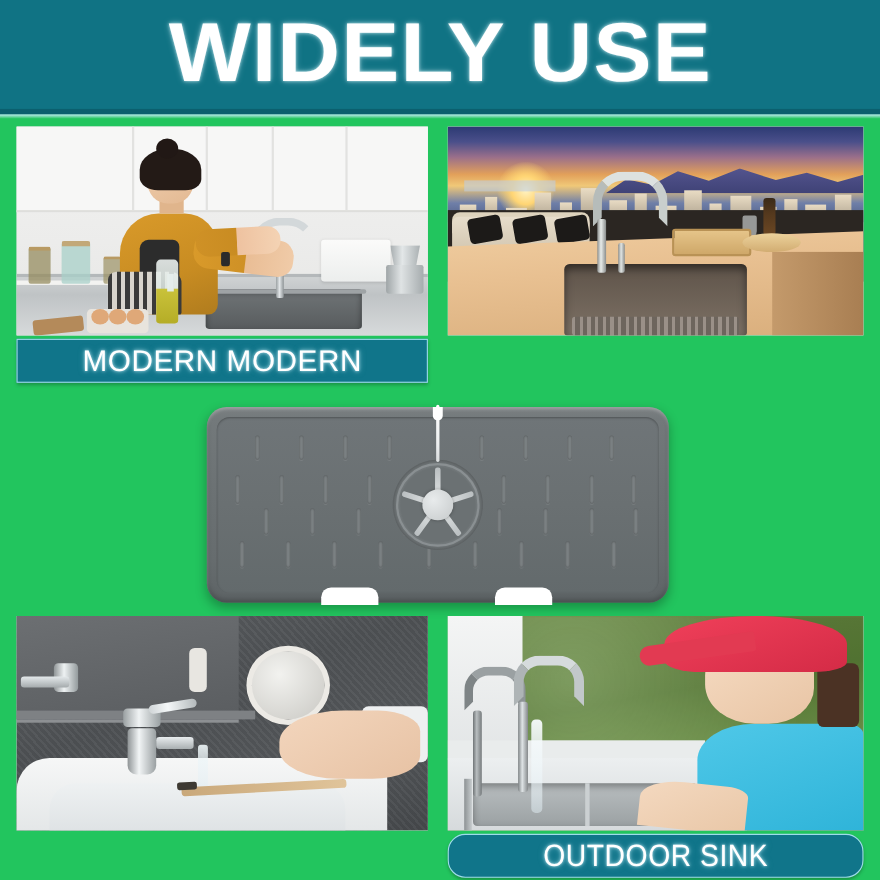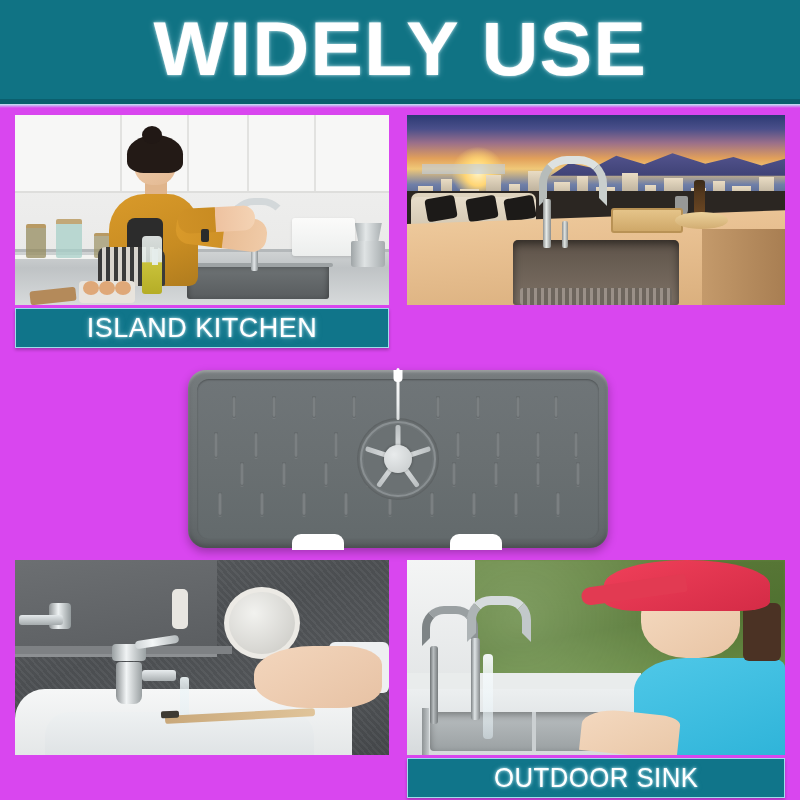--- a/index.html
+++ b/index.html
@@ -3,21 +3,21 @@
 <meta charset="utf-8">
 <style>
   html,body{margin:0;padding:0;}
   body{
     width:800px;height:800px;
     background:#ffffff;
     font-family:"Liberation Sans", sans-serif;
     overflow:hidden;
     position:relative;
   }
-  #page{position:relative;width:800px;height:800px;background:#d946ef;overflow:hidden;}
+  #page{position:relative;width:800px;height:800px;background:#22c55e;overflow:hidden;}
 
   
   .header-band{
     position:absolute;left:0;top:0;width:800px;height:104px;
     background:#107384;
     display:flex;align-items:center;justify-content:center;
   }
   .header-band::after{
     content:"";position:absolute;left:0;bottom:0;width:100%;height:5px;
     background:#0b5f6e;
@@ -60,21 +60,21 @@
     font-family:"Liberation Sans Narrow","Liberation Sans",sans-serif;
     font-weight:400;
     font-size:27px;
     letter-spacing:.5px;
     white-space:nowrap;
     text-shadow:0 0 3px rgba(200,240,250,.9),0 0 6px rgba(170,225,240,.5);
   }
   .c-tl{left:15px;top:308px;width:374px;height:40px;}
   .c-tr{left:407px;top:308px;width:378px;height:40px;}
   .c-bl{left:15px;top:758px;width:374px;height:40px;}
-  .c-br{left:407px;top:758px;width:378px;height:40px;}
+  .c-br{left:407px;top:758px;width:378px;height:40px;border-radius:16px;}
   .c-bl span,.c-br span{font-size:28px;transform:scaleX(.92);}
 
   
   .k-wall{position:absolute;inset:0;background:linear-gradient(180deg,#f2f2f1 0%,#ececeb 55%,#e6e6e4 100%);}
   .k-cab{position:absolute;left:0;top:0;width:100%;height:40%;background:#f7f7f6;
          border-bottom:2px solid #dededc;}
   .k-cabline{position:absolute;top:0;width:2px;height:40%;background:#e2e2e0;}
   .k-counter{position:absolute;left:0;bottom:0;width:100%;height:28%;
          background:linear-gradient(180deg,#cfd2d3 0%,#bfc3c5 30%,#d7dadb 100%);}
   .k-counter-edge{position:absolute;left:0;bottom:28%;width:100%;height:3px;background:#b4b8ba;}
@@ -341,21 +341,21 @@
       <div class="k-bottle-neck"></div>
       <div class="k-eggs">
         <div class="egg" style="left:4px"></div>
         <div class="egg" style="left:20px"></div>
         <div class="egg" style="left:36px"></div>
       </div>
       <div class="k-board"></div>
     </div>
   </div>
   <div class="caption c-tl">
-    <span>ISLAND KITCHEN</span>
+    <span>MODERN MODERN</span>
   </div>
 
   <div class="panel p-tr">
     <div class="photo">
       <div class="i-sky"></div>
       <div class="i-sun"></div>
       <div class="i-water"></div>
       <div class="i-mtn"></div>
       <div class="i-city">
         <div class="bldg" style="left:3%;width:4%;height:52%"></div>

